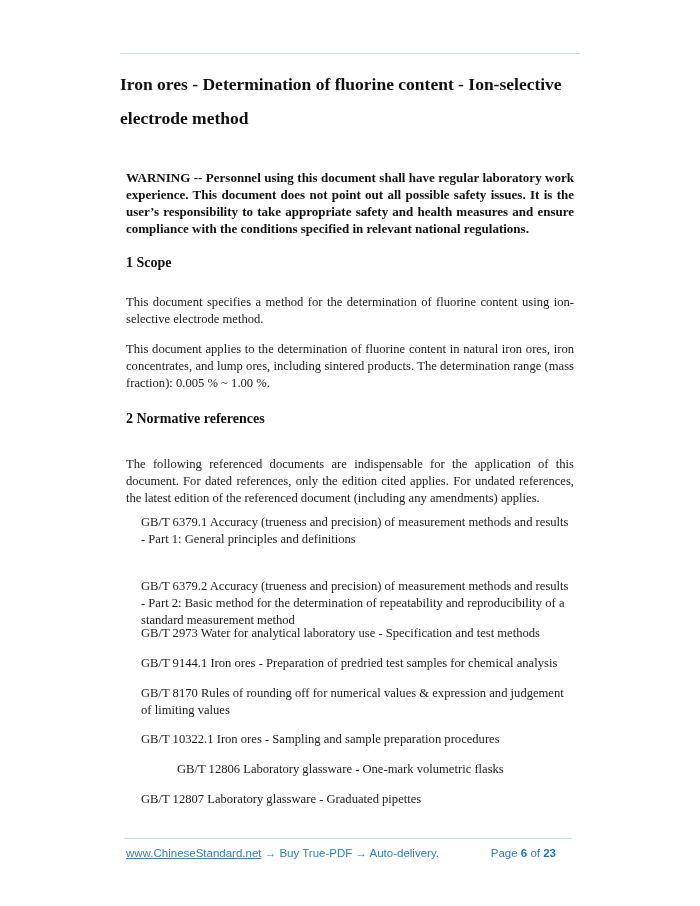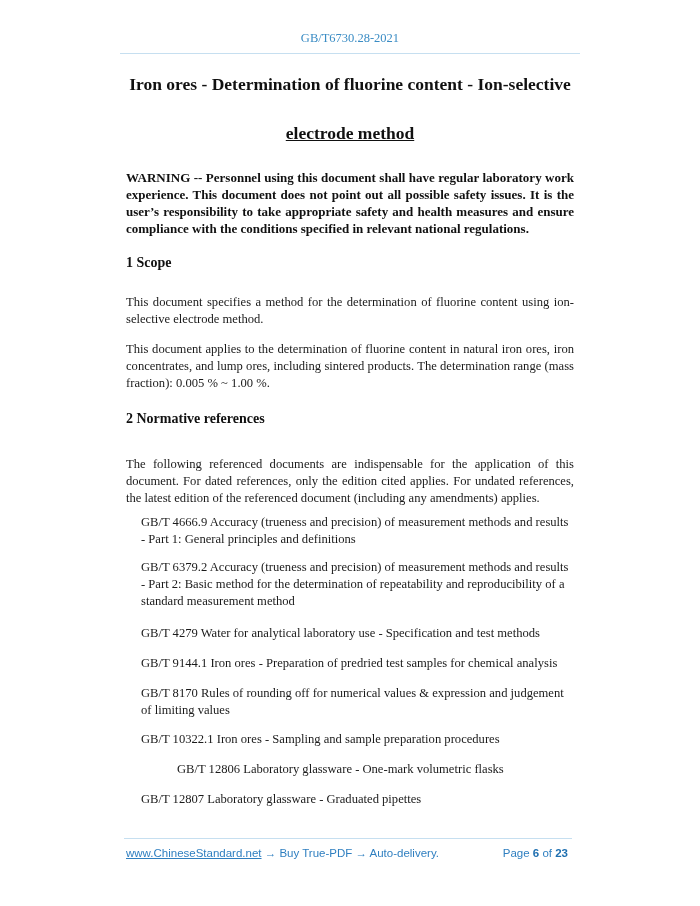--- a/index.html
+++ b/index.html
@@ -6,25 +6,25 @@
     body { width: 700px; height: 906px; position: relative; overflow: hidden; }
     .page { position: absolute; left: 0; top: 0; width: 700px; height: 906px; }
     .hdr-code {
       position: absolute; top: 31px; left: 0; width: 700px; text-align: center;
       font-family: "Liberation Serif", serif; font-size: 12.5px; color: #3a8cc4;
     }
     .hdr-rule {
       position: absolute; top: 53px; left: 120px; width: 460px; height: 1px; background: #c6dff0;
     }
     .title {
-      position: absolute; left: 120px; width: 460px; text-align: center;
+      position: absolute; left: 120px; width: 460px; text-align: left;
       font-family: "Liberation Serif", serif; font-weight: bold; font-size: 17.5px; color: #111;
     }
     .t1 { top: 74px; }
-    .t2 { top: 123px; text-decoration: underline; }
+    .t2 { top: 108px; }
     .warning {
       position: absolute; left: 126px; top: 169px; width: 448px;
       font-family: "Liberation Serif", serif; font-weight: bold; font-size: 13px; line-height: 17px;
       color: #111; text-align: justify;
     }
     .h1 {
       position: absolute; left: 126px; font-family: "Liberation Serif", serif; font-weight: bold;
       font-size: 14px; color: #111;
     }
     .p {
@@ -37,45 +37,44 @@
       font-family: "Liberation Serif", serif; font-size: 12.6px; line-height: 17px; color: #1a1a1a;
     }
     .ftr-rule {
       position: absolute; top: 838px; left: 124px; width: 448px; height: 1px; background: #c6dff0;
     }
     .ftr {
       position: absolute; top: 847px; left: 126px; width: 446px;
       font-family: "Liberation Sans", sans-serif; font-size: 11.5px; color: #2f7fc0;
     }
     .ftr a { color: #2f7fc0; text-decoration: underline; }
-    .ftr .page-num { position: absolute; right: 4px; top: 0; text-align: center; }
+    .ftr .page-num { position: absolute; right: 16px; top: 0; text-align: center; }
     .ftr b { font-weight: bold; color: #1e6fb0; }
   </style>
 </head>
 <body>
 
 <div class="page">
-  <div class="hdr-code">GB/T6730.28-2021</div>
   <div class="hdr-rule"></div>
 
   <div class="title t1">Iron ores - Determination of fluorine content - Ion-selective</div>
   <div class="title t2">electrode method</div>
 
   <div class="warning">WARNING -- Personnel using this document shall have regular laboratory work experience. This document does not point out all possible safety issues. It is the user’s responsibility to take appropriate safety and health measures and ensure compliance with the conditions specified in relevant national regulations.</div>
 
   <div class="h1" style="top:255px;">1 Scope</div>
   <div class="p" style="top:294px;">This document specifies a method for the determination of fluorine content using ion-selective electrode method.</div>
   <div class="p" style="top:341px;">This document applies to the determination of fluorine content in natural iron ores, iron concentrates, and lump ores, including sintered products. The determination range (mass fraction): 0.005 % ~ 1.00 %.</div>
 
   <div class="h1" style="top:411px;text-align:center;">2 Normative references</div>
   <div class="p" style="top:456px;">The following referenced documents are indispensable for the application of this document. For dated references, only the edition cited applies. For undated references, the latest edition of the referenced document (including any amendments) applies.</div>
 
-  <div class="ref" style="top:514px;">GB/T 4666.9 Accuracy (trueness and precision) of measurement methods and results - Part 1: General principles and definitions</div>
-  <div class="ref" style="top:559px;">GB/T 6379.2 Accuracy (trueness and precision) of measurement methods and results - Part 2: Basic method for the determination of repeatability and reproducibility of a standard measurement method</div>
-  <div class="ref" style="top:625px;">GB/T 4279 Water for analytical laboratory use - Specification and test methods</div>
+  <div class="ref" style="top:514px;">GB/T 6379.1 Accuracy (trueness and precision) of measurement methods and results - Part 1: General principles and definitions</div>
+  <div class="ref" style="top:578px;">GB/T 6379.2 Accuracy (trueness and precision) of measurement methods and results - Part 2: Basic method for the determination of repeatability and reproducibility of a standard measurement method</div>
+  <div class="ref" style="top:625px;">GB/T 2973 Water for analytical laboratory use - Specification and test methods</div>
   <div class="ref" style="top:655px;">GB/T 9144.1 Iron ores - Preparation of predried test samples for chemical analysis</div>
   <div class="ref" style="top:685px;">GB/T 8170 Rules of rounding off for numerical values &amp; expression and judgement of limiting values</div>
   <div class="ref" style="top:731px;">GB/T 10322.1 Iron ores - Sampling and sample preparation procedures</div>
   <div class="ref" style="top:761px;margin-left:36px;">GB/T 12806 Laboratory glassware - One-mark volumetric flasks</div>
   <div class="ref" style="top:791px;">GB/T 12807 Laboratory glassware - Graduated pipettes</div>
 
   <div class="ftr-rule"></div>
   <div class="ftr">
     <a>www.ChineseStandard.net</a><span> → Buy True-PDF → Auto-delivery.</span>
     <span class="page-num">

